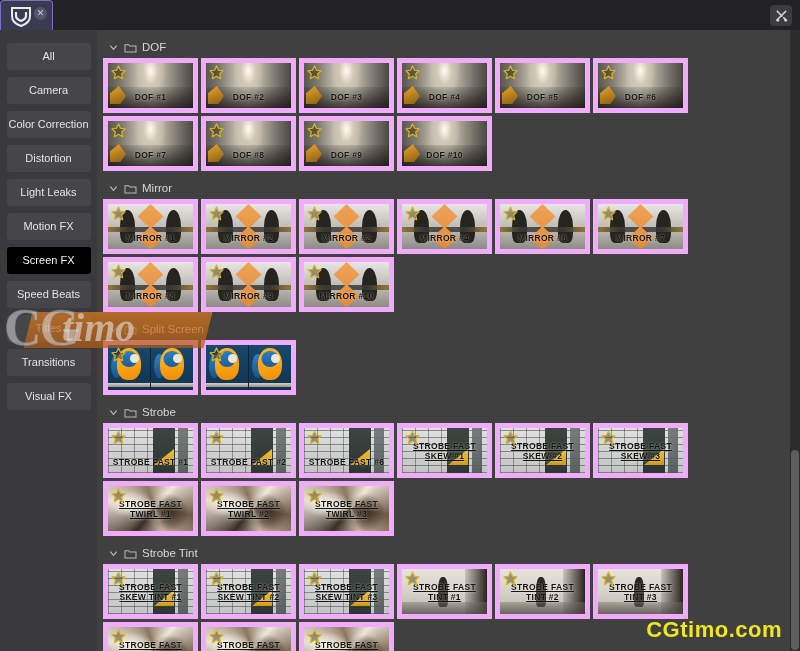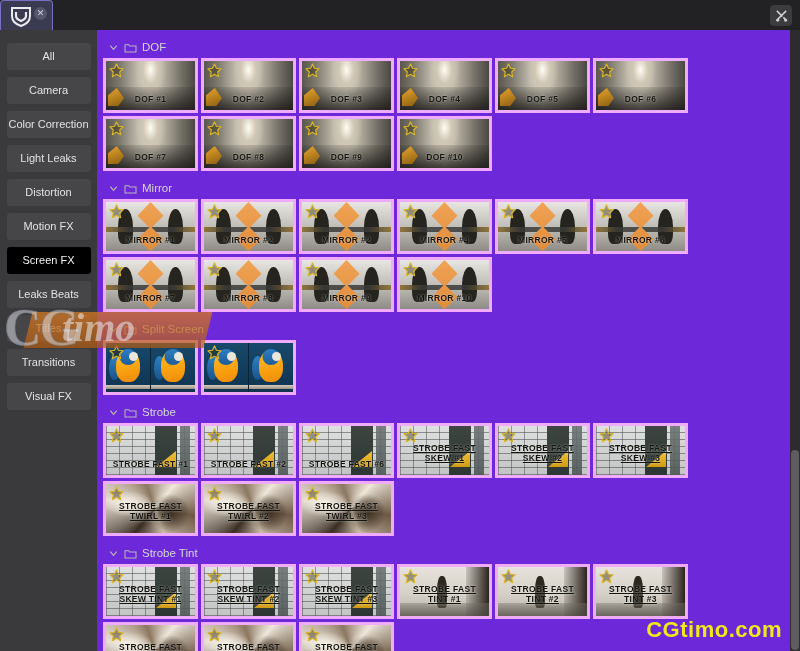--- a/index.html
+++ b/index.html
@@ -46,37 +46,37 @@
     background:#464648; border-radius:3px;
     color:#e2e2e4; font-size:11px;
     display:flex; align-items:center; justify-content:center;
     text-align:center; line-height:1.05;
   }
   .side-item.selected{ background:#000000; color:#f2f2f4; }
 
   
   .content{
     position:absolute; left:97px; top:30px; width:703px; height:621px;
-    background:#6d28d9;
+    background:#404040;
     overflow:hidden;
   }
   .inner{
     position:absolute; left:0; top:0; width:689px; padding:6px 0 0 6px;
   }
   .section{ margin-bottom:3px; }
   .sec-head{
     display:flex; align-items:center; height:22px; gap:5px; padding-left:5px;
     color:#d6d6d8; font-size:11.5px;
   }
   .chev{ width:11px; height:11px; flex:none; }
   .folder{ width:13px; height:11px; flex:none; }
   .grid{ display:flex; flex-wrap:wrap; }
   .thumb{
     position:relative; width:95px; height:55px; margin:0 3px 3px 0;
-    background:#2a2a2a; border:3px solid #f0abfc;
+    background:#2a2a2a; border:5px solid #f0abfc;
     overflow:hidden;
   }
   .thumb .img{ position:absolute; inset:0; }
   .star{ position:absolute; left:3px; top:2px; width:15px; height:15px; z-index:3; }
   .tlabel{
     position:absolute; left:0; right:0; bottom:6px; z-index:2;
     text-align:center; color:#15150f;
     font-size:8.5px; font-weight:bold; letter-spacing:.3px;
     line-height:9.5px; padding:0 3px;
     text-shadow:0 0 2px rgba(255,255,255,.55);
@@ -269,33 +269,33 @@
       <div class="side-item">
         <span>All</span>
       </div>
       <div class="side-item">
         <span>Camera</span>
       </div>
       <div class="side-item">
         <span>Color Correction</span>
       </div>
       <div class="side-item">
+        <span>Distortion</span>
+      </div>
+      <div class="side-item">
         <span>Light Leaks</span>
-      </div>
-      <div class="side-item">
-        <span>Distortion</span>
       </div>
       <div class="side-item">
         <span>Motion FX</span>
       </div>
       <div class="side-item selected">
         <span>Screen FX</span>
       </div>
       <div class="side-item">
-        <span>Leaks Beats</span>
+        <span>Speed Beats</span>
       </div>
       <div class="side-item">
         <span>Titles</span>
       </div>
       <div class="side-item">
         <span>Transitions</span>
       </div>
       <div class="side-item">
         <span>Visual FX</span>
       </div>
@@ -437,32 +437,20 @@
               <div class="img art-mirror">
                 <div class="m-fig m-f1"></div>
                 <div class="m-fig m-f2"></div>
                 <div class="m-bar"></div>
                 <div class="m-orange"></div>
               </div>
               <svg viewBox="0 0 16 16" class="star">
                 <path d="M8 1 L10.1 5.6 L15 6.2 L11.4 9.6 L12.4 14.6 L8 12.1 L3.6 14.6 L4.6 9.6 L1 6.2 L5.9 5.6 Z" fill="rgba(60,50,10,.45)" stroke="#d8b52a" stroke-width="1.3" stroke-linejoin="round"></path>
               </svg>
               <div class="tlabel">MIRROR #4</div>
-            </div>
-            <div class="thumb">
-              <div class="img art-mirror">
-                <div class="m-fig m-f1"></div>
-                <div class="m-fig m-f2"></div>
-                <div class="m-bar"></div>
-                <div class="m-orange"></div>
-              </div>
-              <svg viewBox="0 0 16 16" class="star">
-                <path d="M8 1 L10.1 5.6 L15 6.2 L11.4 9.6 L12.4 14.6 L8 12.1 L3.6 14.6 L4.6 9.6 L1 6.2 L5.9 5.6 Z" fill="rgba(60,50,10,.45)" stroke="#d8b52a" stroke-width="1.3" stroke-linejoin="round"></path>
-              </svg>
-              <div class="tlabel">MIRROR #5</div>
             </div>
             <div class="thumb">
               <div class="img art-mirror">
                 <div class="m-fig m-f1"></div>
                 <div class="m-fig m-f2"></div>
                 <div class="m-bar"></div>
                 <div class="m-orange"></div>
               </div>
               <svg viewBox="0 0 16 16" class="star">
                 <path d="M8 1 L10.1 5.6 L15 6.2 L11.4 9.6 L12.4 14.6 L8 12.1 L3.6 14.6 L4.6 9.6 L1 6.2 L5.9 5.6 Z" fill="rgba(60,50,10,.45)" stroke="#d8b52a" stroke-width="1.3" stroke-linejoin="round"></path>

